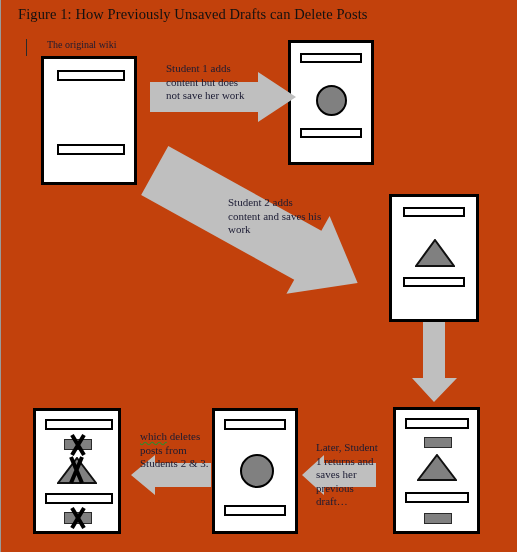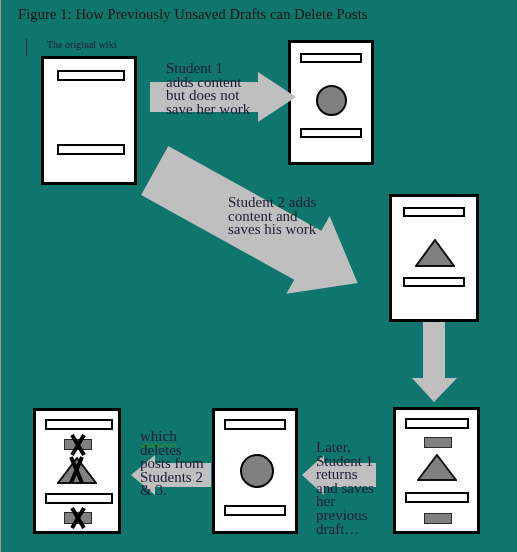--- a/index.html
+++ b/index.html
@@ -4,21 +4,21 @@
 <style>
   html, body {
     margin: 0;
     padding: 0;
     background: #ffffff;
   }
   #page {
     position: relative;
     width: 517px;
     height: 552px;
-    background: #0f766e;
+    background: #c2410c;
     overflow: hidden;
     font-family: "Liberation Serif", "DejaVu Serif", serif;
   }
   
   .page-edge {
     position: absolute;
     left: 0; top: 0;
     width: 1px; height: 552px;
     background: #9a9a9a;
   }
@@ -68,21 +68,21 @@
     border: 2px solid #000000;
     background: #808080;
     border-radius: 50%;
   }
   .tri {
     position: absolute;
   }
   
   .atext {
     position: absolute;
-    font-size: 15px;
+    font-size: 11px;
     line-height: 13.6px;
     color: #1b1b33;
     white-space: pre-line;
     z-index: 6;
   }
   .atext.g1 { left: 166px; top: 62px;  width: 86px; }
   .atext.g2 { left: 228px; top: 196px; width: 96px; }
   .atext.g3 { left: 390px; top: 336px; width: 90px; }
   .atext.g4 { left: 316px; top: 441px; width: 62px; }
   .atext.g5 { left: 140px; top: 430px; width: 74px; }

